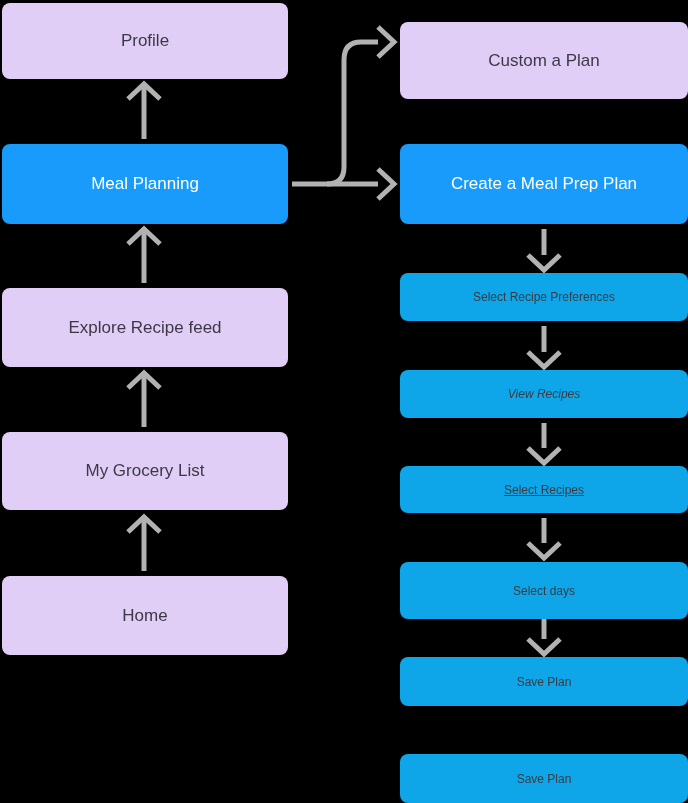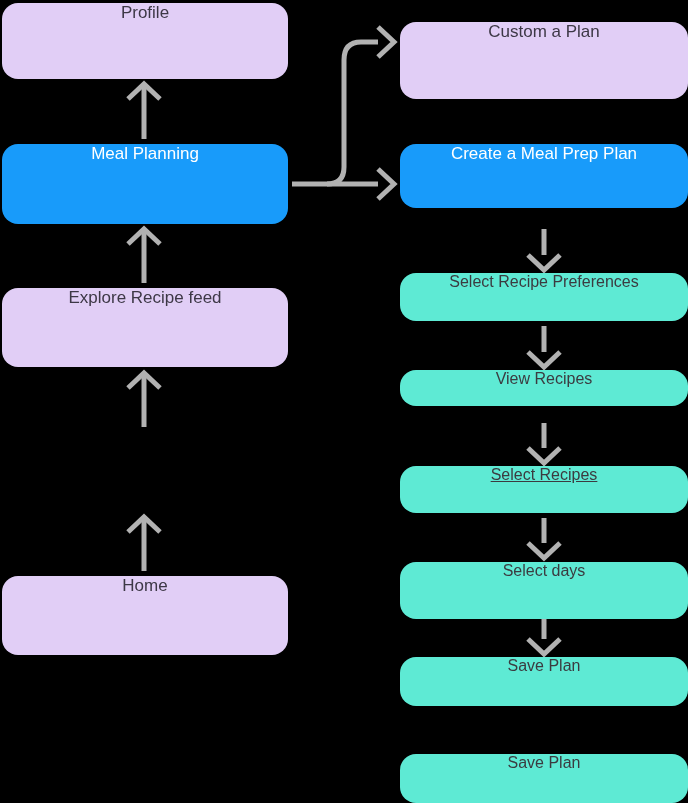--- a/index.html
+++ b/index.html
@@ -6,42 +6,42 @@
   #canvas{
     position:relative;
     width:688px;height:803px;
     background:#000;
     overflow:hidden;
     font-family:"Liberation Sans", sans-serif;
   }
   #arrow-layer{position:absolute;left:0;top:0;width:688px;height:803px;}
   .node{
     position:absolute;
-    border-radius:16px;
-    display:flex;justify-content:center;
+    border-radius:8px;
+    display:flex;align-items:center;justify-content:center;
     text-align:center;
     box-sizing:border-box;
   }
   .node .label{pointer-events:none;}
   .purple{background:#e1cef6;color:#3d3846;font-size:17px;}
   .blue{background:#189bfa;color:#ffffff;font-size:17px;}
-  .lightblue{background:#5eead4;color:#3b3b40;font-size:16px;}
+  .lightblue{background:#0ea5e9;color:#3b3b40;font-size:12px;}
   
   .lcol{left:2px;width:286px;}
   #n-profile{top:3px;height:76px;}
   #n-meal-planning{top:144px;height:80px;}
   #n-explore{top:288px;height:79px;}
   #n-grocery{top:432px;height:78px;}
   #n-home{top:576px;height:79px;}
   
   .rcol{left:400px;width:288px;}
   #n-custom{top:2px;height:77px;margin-top:20px;}
-  #n-create{top:144px;height:64px;}
+  #n-create{top:144px;height:80px;}
   #n-prefs{top:273px;height:48px;}
-  #n-view{top:370px;height:36px;}
+  #n-view{top:370px;height:48px;font-style:italic;}
   #n-selrec{top:466px;height:47px;text-decoration:underline;}
   #n-days{top:562px;height:57px;}
   #n-save1{top:657px;height:49px;}
   #n-save2{top:754px;height:49px;}
 </style>
 </head>
 <body>
 
 <div id="canvas">
 
@@ -97,20 +97,23 @@
 
   <div class="node purple lcol" id="n-profile">
     <span class="label">Profile</span>
   </div>
   <div class="node purple lcol" id="n-explore">
     <span class="label">Explore Recipe feed</span>
   </div>
   <div class="node blue lcol" id="n-meal-planning">
     <span class="label">Meal Planning</span>
   </div>
+  <div class="node purple lcol" id="n-grocery">
+    <span class="label">My Grocery List</span>
+  </div>
   <div class="node purple lcol" id="n-home">
     <span class="label">Home</span>
   </div>
 
   <div class="node purple rcol" id="n-custom">
     <span class="label">Custom a Plan</span>
   </div>
   <div class="node blue rcol" id="n-create">
     <span class="label">Create a Meal Prep Plan</span>
   </div>

